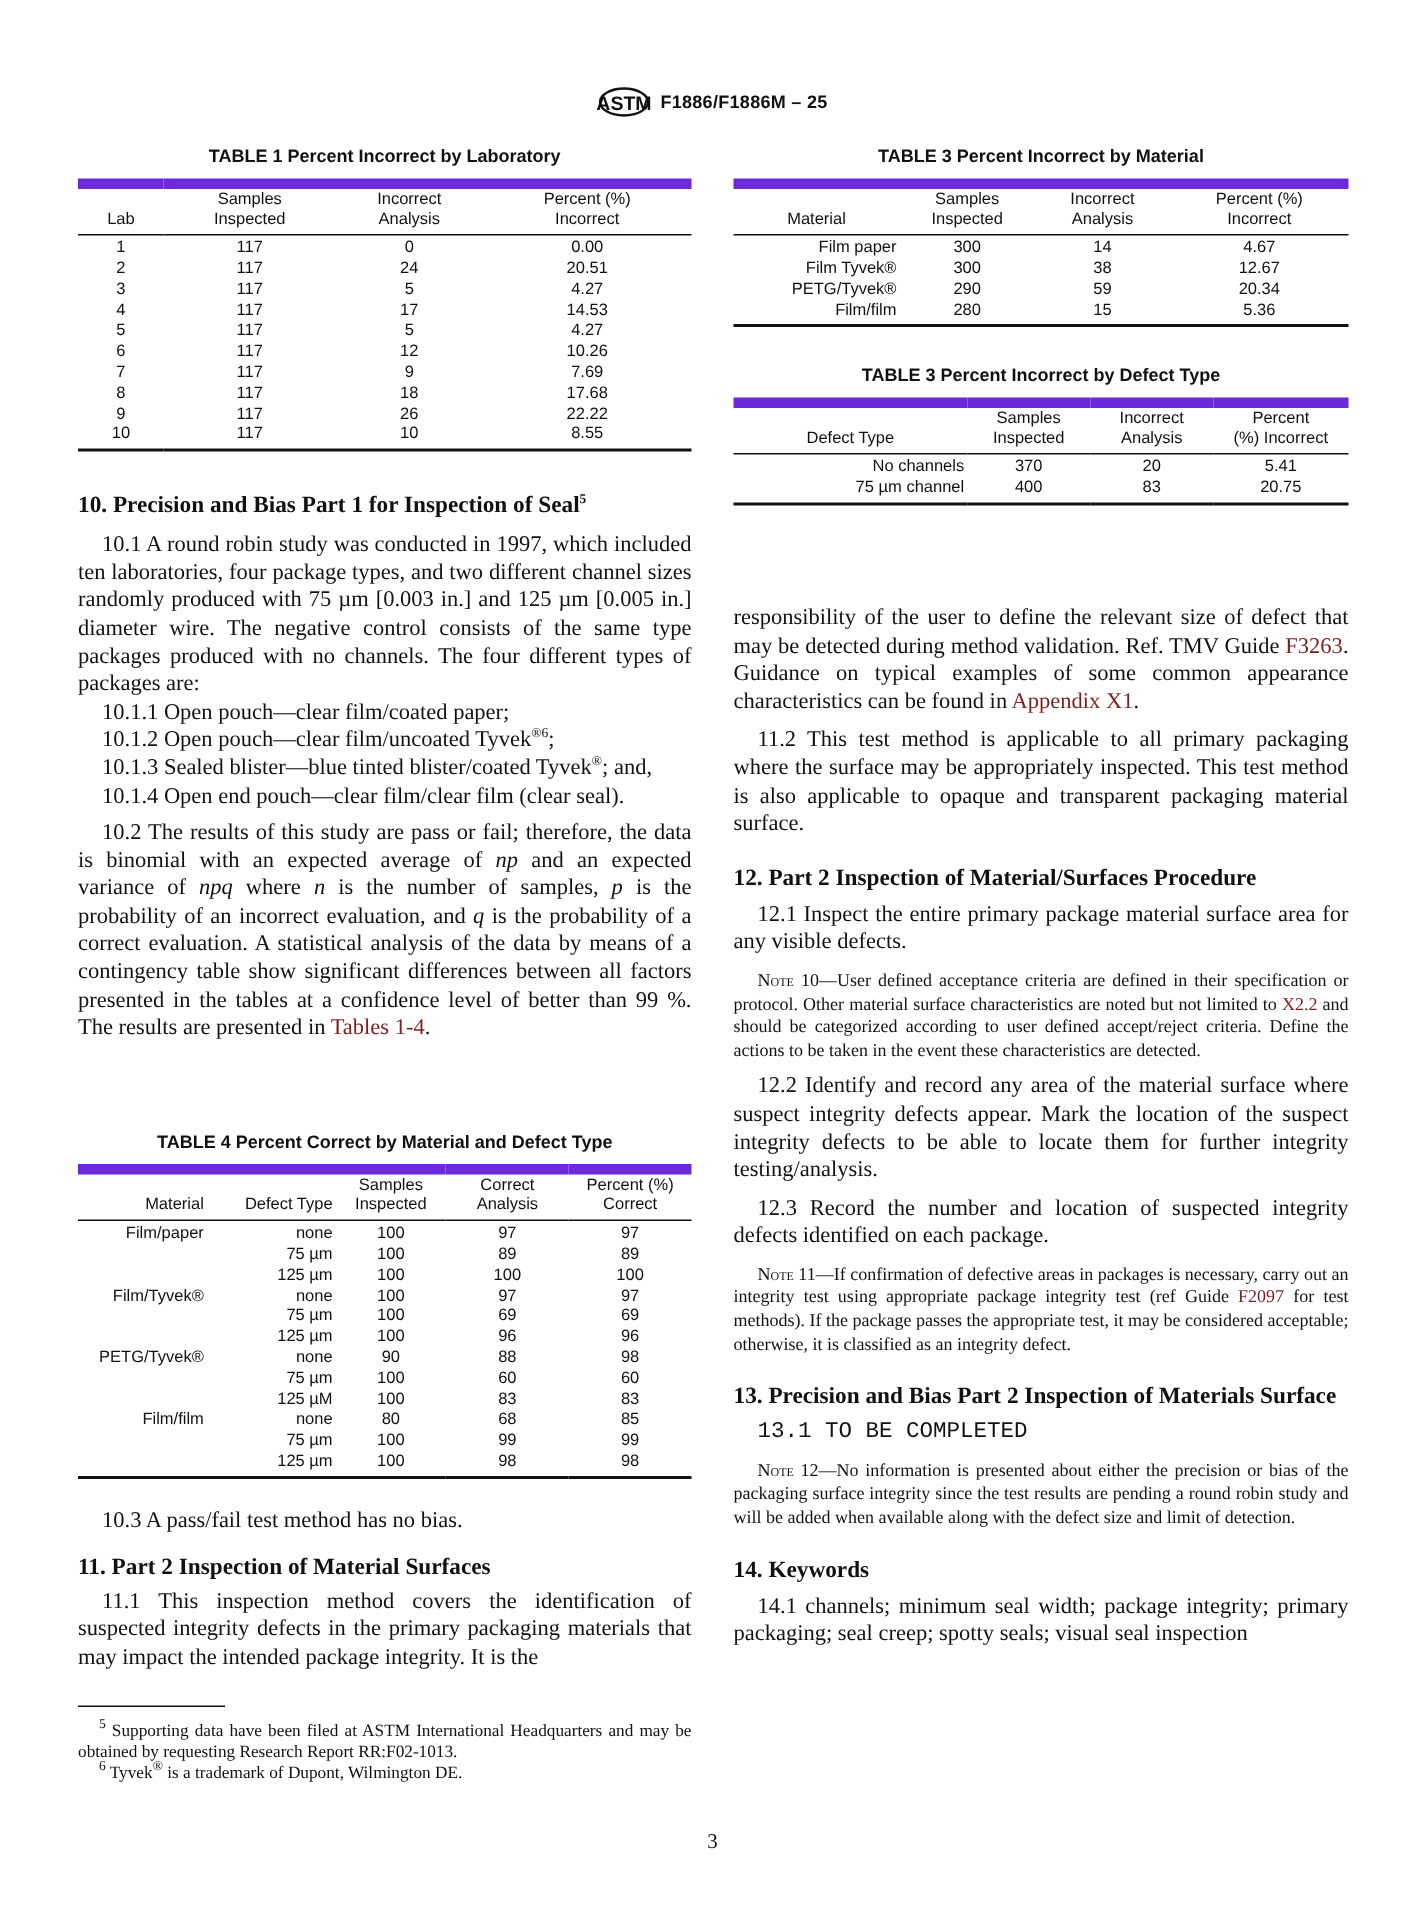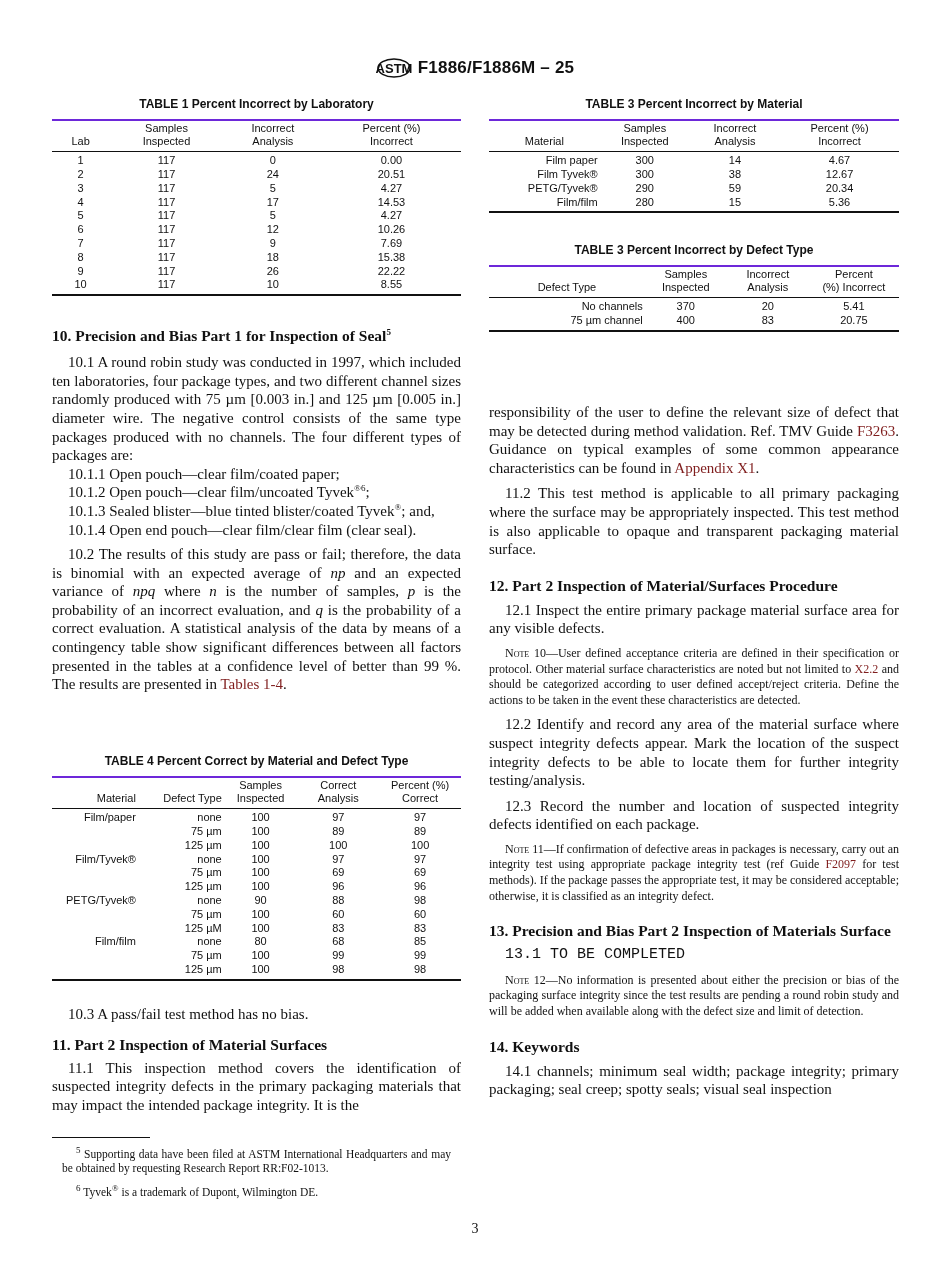--- a/index.html
+++ b/index.html
@@ -1,45 +1,45 @@
 <!DOCTYPE html>
 <html><head>
 <meta charset="utf-8">
 <style>
   html, body { margin: 0; padding: 0; background: #ffffff; }
   body { width: 950px; height: 1272px; position: relative; overflow: hidden; color: #111; }
 
   .header { position: absolute; left: 0; top: 52px; width: 950px; height: 32px; display: flex; justify-content: center; align-items: center; gap: 6px; }
   .header .logo { width: 36px; height: 30px; }
-  .header .designation { font-family: "Liberation Sans", sans-serif; font-weight: bold; font-size: 17px; letter-spacing: 0.2px; }
+  .header .designation { font-family: "Liberation Sans", sans-serif; font-weight: bold; font-size: 12px; letter-spacing: 0.2px; }
 
   .col { position: absolute; font-family: "Liberation Serif", serif; font-size: 15px; line-height: 18.6px; text-align: justify; }
   .col-left { left: 52px; width: 409px; }
   .col-right { left: 489px; width: 410px; }
 
   .tbl-title { font-family: "Liberation Sans", sans-serif; font-weight: bold; font-size: 12px; text-align: center; margin: 0 0 5px 0; }
   table.data { width: 100%; border-collapse: collapse; font-family: "Liberation Sans", sans-serif; font-size: 11px; line-height: 13.8px; }
-  table.data thead tr:first-child th { border-top: 2px solid #6d28d9; }
+  table.data thead tr:first-child th { border-top: 7px solid #6d28d9; }
   table.data thead th { font-weight: normal; padding: 1px 2px; vertical-align: bottom; text-align: center; }
   table.data thead tr:last-child th { border-bottom: 1px solid #111; padding-bottom: 2px; }
   table.data tbody td { padding: 0 2px; text-align: center; }
   table.data tbody tr:first-child td { padding-top: 2px; }
   table.data tbody tr:last-child td { border-bottom: 2px solid #111; padding-bottom: 2px; }
   table.data td.l, table.data th.l { text-align: right; }
 
   h2.sec { font-family: "Liberation Serif", serif; font-weight: bold; font-size: 15.5px; line-height: 19px; margin: 0; text-align: left; }
   h2.sec sup { font-size: 9px; }
   p.para { margin: 0; text-indent: 16px; }
   p.sub { margin: 0; text-indent: 16px; }
   p.note { margin: 0; font-size: 12px; line-height: 15.6px; text-indent: 16px; text-align: justify; }
   .smallcaps { font-variant: small-caps; }
   .link { color: #7f1d1d; }
   sup.fn { font-size: 9px; line-height: 0; }
   .footrule { width: 98px; height: 1px; background: #111; }
-  p.foot { margin: 10px; font-size: 11.5px; line-height: 14px; text-indent: 14px; text-align: justify; }
+  p.foot { margin: 0; font-size: 11.5px; line-height: 14px; text-indent: 14px; text-align: justify; }
 
   .pagenum { position: absolute; left: 0; width: 950px; top: 1221px; text-align: center; font-family: "Liberation Serif", serif; font-size: 14px; }
 </style>
 </head>
 <body>
 
 <div class="header">
   <svg class="logo" viewBox="0 0 36 30">
     <ellipse cx="18" cy="15" rx="16" ry="9" fill="none" stroke="#111" stroke-width="1.6"></ellipse>
     <text x="18" y="20" text-anchor="middle" font-family="Liberation Sans, sans-serif" font-weight="bold" font-size="13" fill="#111">ASTM</text>
@@ -98,21 +98,21 @@
       <tr>
           <td>7</td>
           <td>117</td>
           <td>9</td>
           <td>7.69</td>
         </tr>
       <tr>
           <td>8</td>
           <td>117</td>
           <td>18</td>
-          <td>15.38</td>
+          <td>17.68</td>
         </tr>
       <tr>
           <td>9</td>
           <td>117</td>
           <td>26</td>
           <td>22.22</td>
         </tr>
       <tr>
           <td>10</td>
           <td>117</td>

